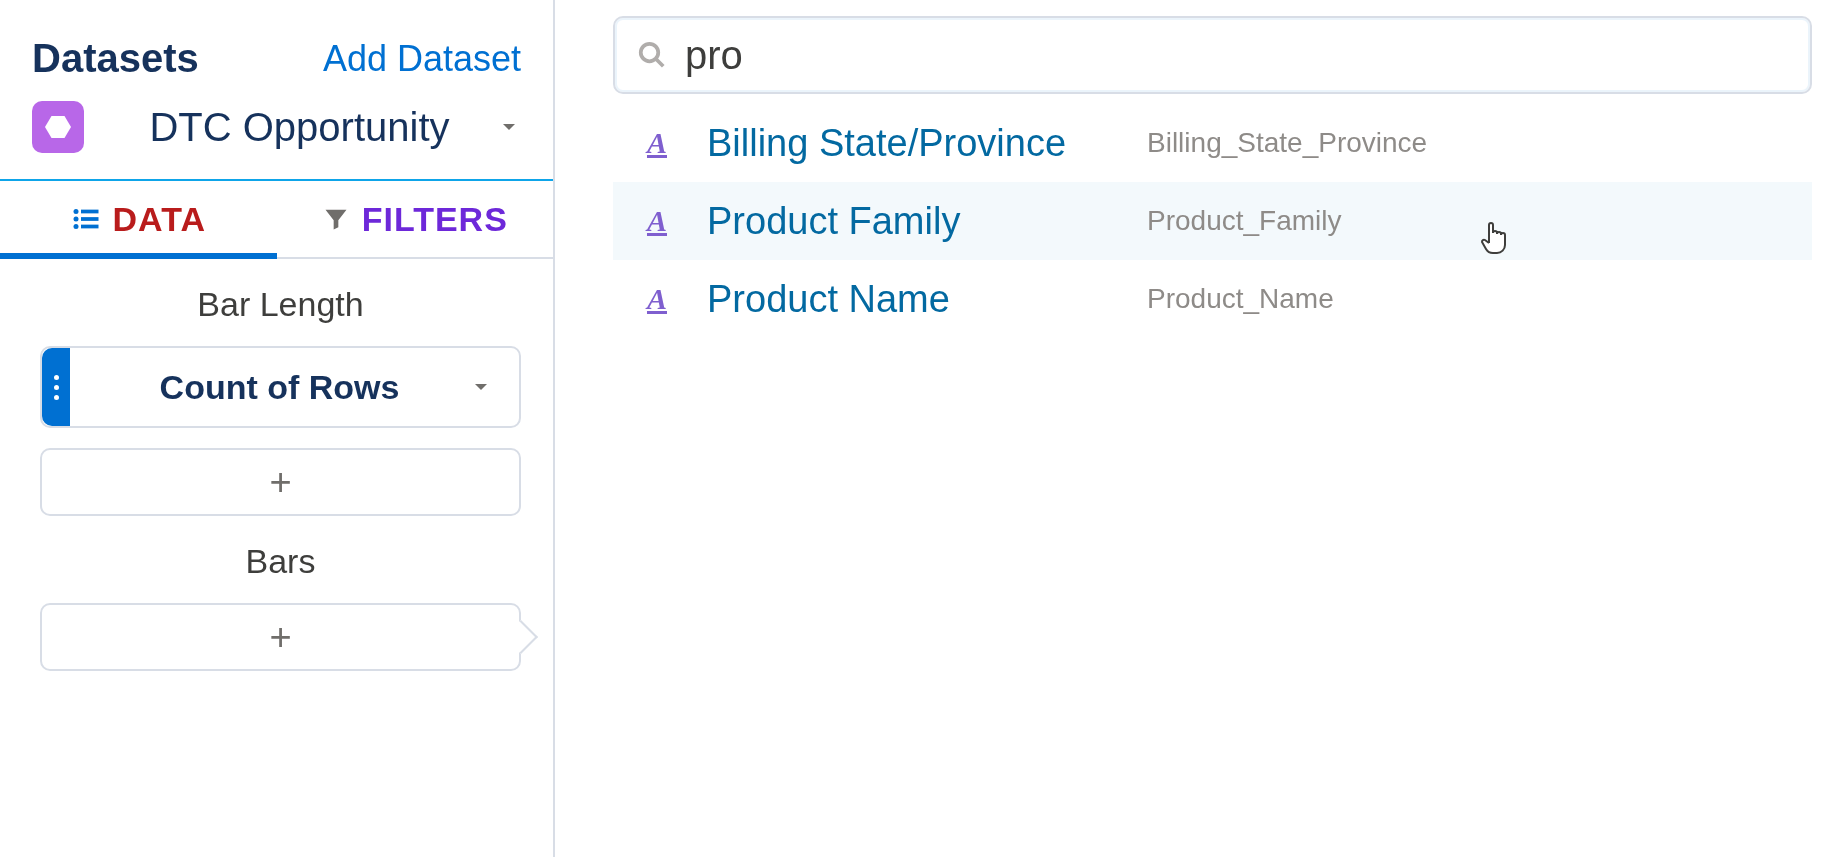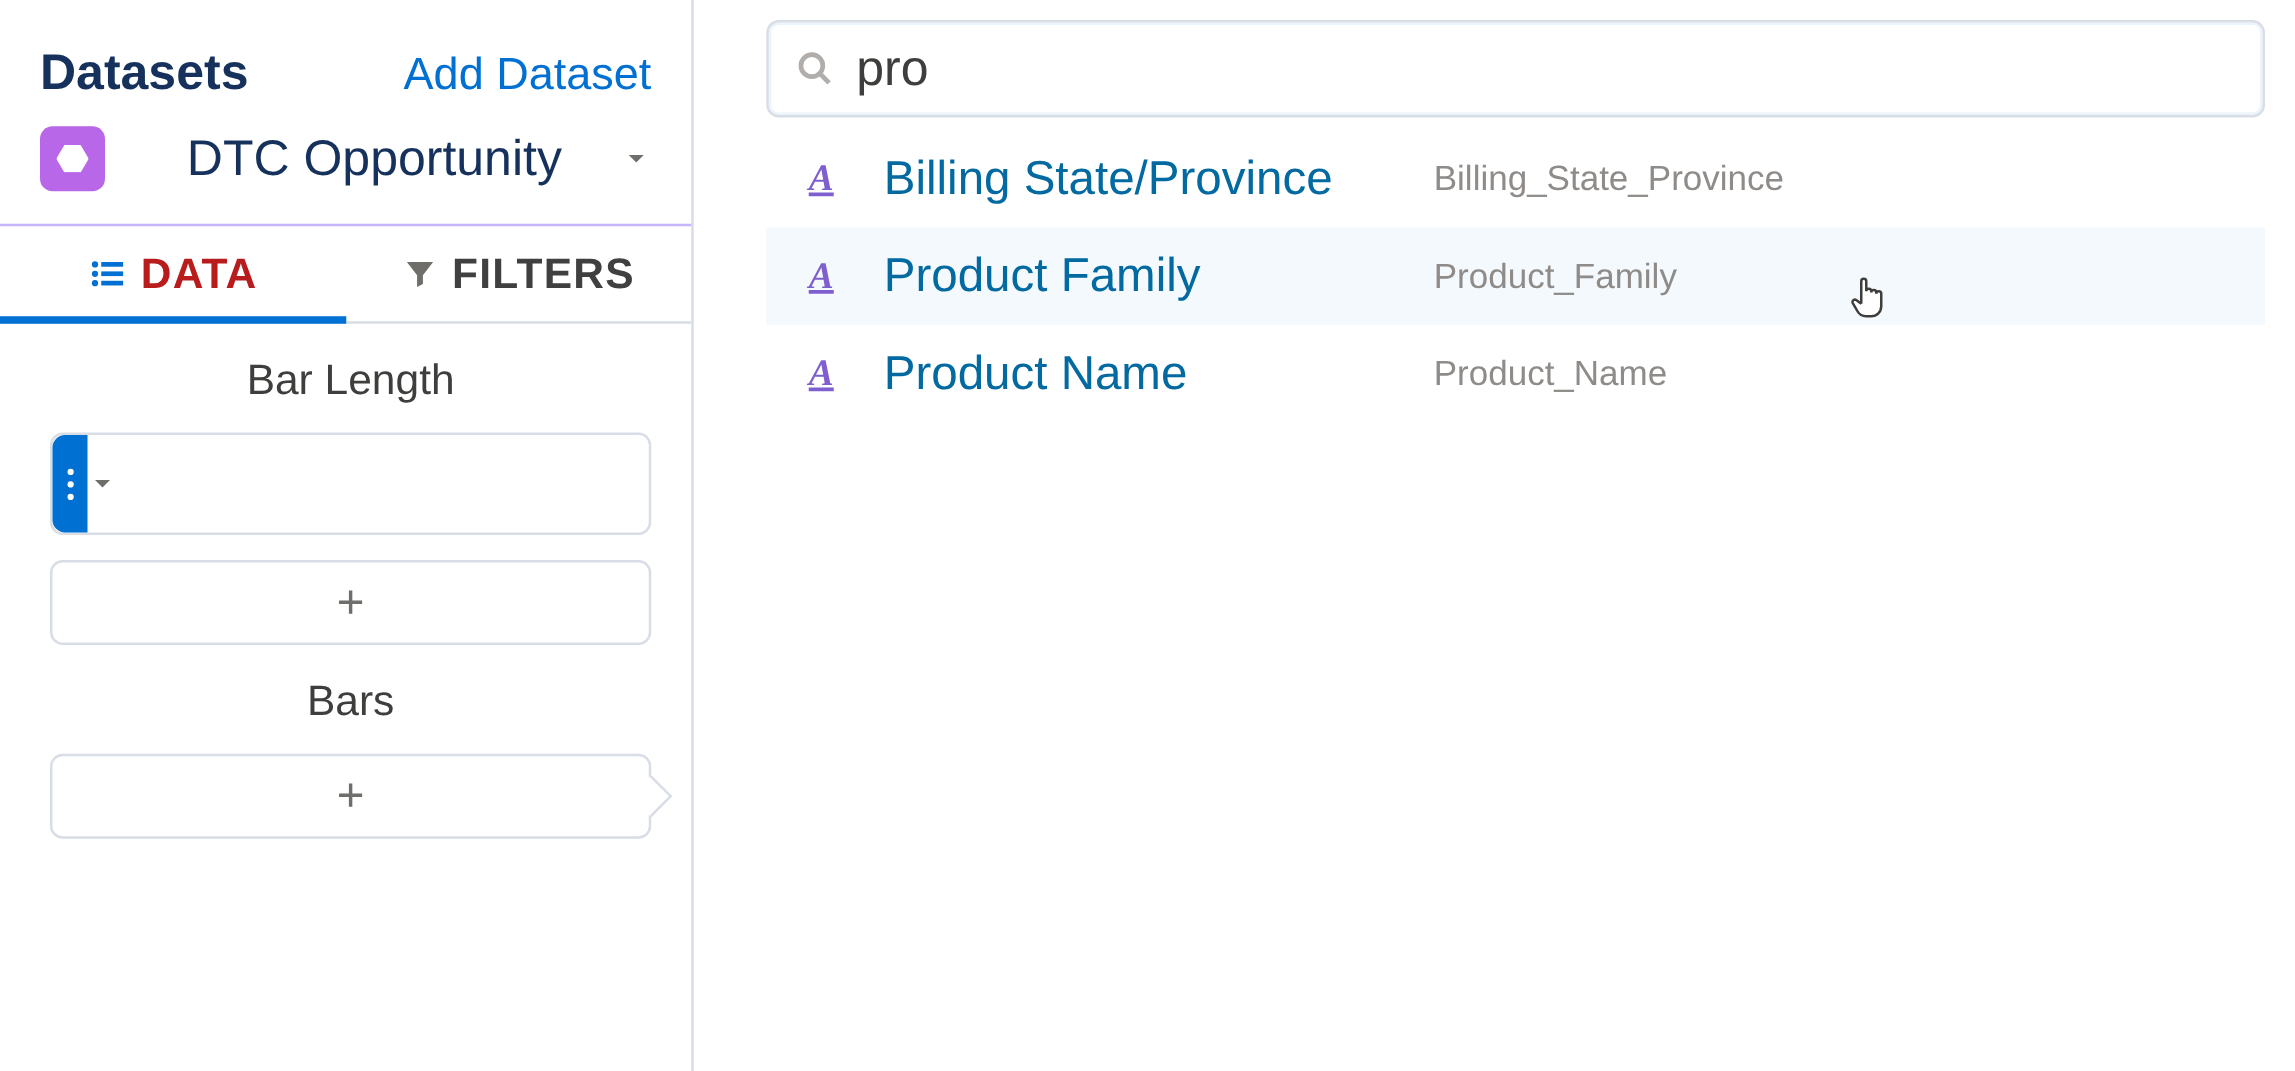--- a/index.html
+++ b/index.html
@@ -6,29 +6,29 @@
   html, body { width: 1836px; height: 857px; font-family: -apple-system, BlinkMacSystemFont, "Segoe UI", Arial, sans-serif; background: #fff; overflow: hidden; }
   .app { display: flex; width: 100%; height: 100%; }
   .sidebar { width: 555px; border-right: 2px solid #d8dde6; display: flex; flex-direction: column; text-align: center; }
   .right-panel { flex: 1; padding: 16px 24px 0 18px; position: relative; margin-left: 40px; }
 
   
   .datasets-row { display: flex; align-items: center; justify-content: space-between; padding: 36px 32px 8px 32px; }
   .datasets-title { font-size: 40px; font-weight: 700; color: #16325c; }
   .add-dataset { font-size: 36px; font-weight: 400; color: #0070d2; cursor: pointer; }
 
-  .dataset-select { display: flex; align-items: center; padding: 12px 32px 26px 32px; cursor: pointer; border-bottom: 2px solid #c4b5fd; }
+  .dataset-select { display: flex; align-items: center; padding: 12px 32px 26px 32px; cursor: pointer; border-bottom: 2px solid #0ea5e9; }
   .dataset-icon { width: 52px; height: 52px; border-radius: 10px; background: #b867e8; display: flex; align-items: center; justify-content: center; margin-right: 18px; }
   .dataset-icon-inner { width: 26px; height: 22px; background: #fff; clip-path: polygon(25% 0, 75% 0, 100% 50%, 75% 100%, 25% 100%, 0 50%); }
   .dataset-name { font-size: 40px; color: #16325c; font-weight: 400; flex: 1; }
   .chev-down { color: #706e6b; font-size: 20px; }
 
   
   .tabs { display: flex; border-bottom: 2px solid #d8dde6; }
-  .tab { flex: 1; display: flex; align-items: center; justify-content: center; height: 76px; font-size: 34px; font-weight: 600; letter-spacing: 1px; color: #404040; cursor: pointer; gap: 12px; position: relative; }
+  .tab { flex: 1; display: flex; align-items: center; justify-content: center; height: 76px; font-size: 34px; font-weight: 600; letter-spacing: 1px; color: #6d28d9; cursor: pointer; gap: 12px; position: relative; }
   .tab.active { color: #b91c1c; }
   .tab.active::after { content: ""; position: absolute; left: 0; right: 0; bottom: -2px; height: 6px; background: #0070d2; }
   .icon-wrap { display: inline-flex; align-items: center; }
 
   
   .section { padding: 26px 32px 0 40px; }
   .section-title { font-size: 34px; font-weight: 400; color: #3e3e3c; margin-bottom: 22px; }
 
   .pill { border: 2px solid #d8dde6; border-radius: 10px; height: 82px; margin-bottom: 20px; display: flex; align-items: center; background: #fff; cursor: pointer; }
   .pill .handle { width: 28px; height: 100%; background: #0070d2; border-radius: 10px 0 0 10px; display: flex; align-items: center; justify-content: center; }
@@ -110,20 +110,21 @@
     <div class="section">
       <div class="section-title">Bar Length</div>
       <div class="pill">
         <div class="handle">
           <div class="handle-dots">
               <span></span>
               <span></span>
               <span></span>
             </div>
         </div>
+        <div class="pill-label">Count of Rows</div>
         <span class="chev-down icon-wrap">
           <svg width="24" height="24" viewBox="0 0 24 24">
               <path d="M6 9l6 6 6-6" fill="#706e6b"></path>
             </svg>
         </span>
       </div>
       <div class="add-box">
         <span class="plus">+</span>
       </div>
     </div>

